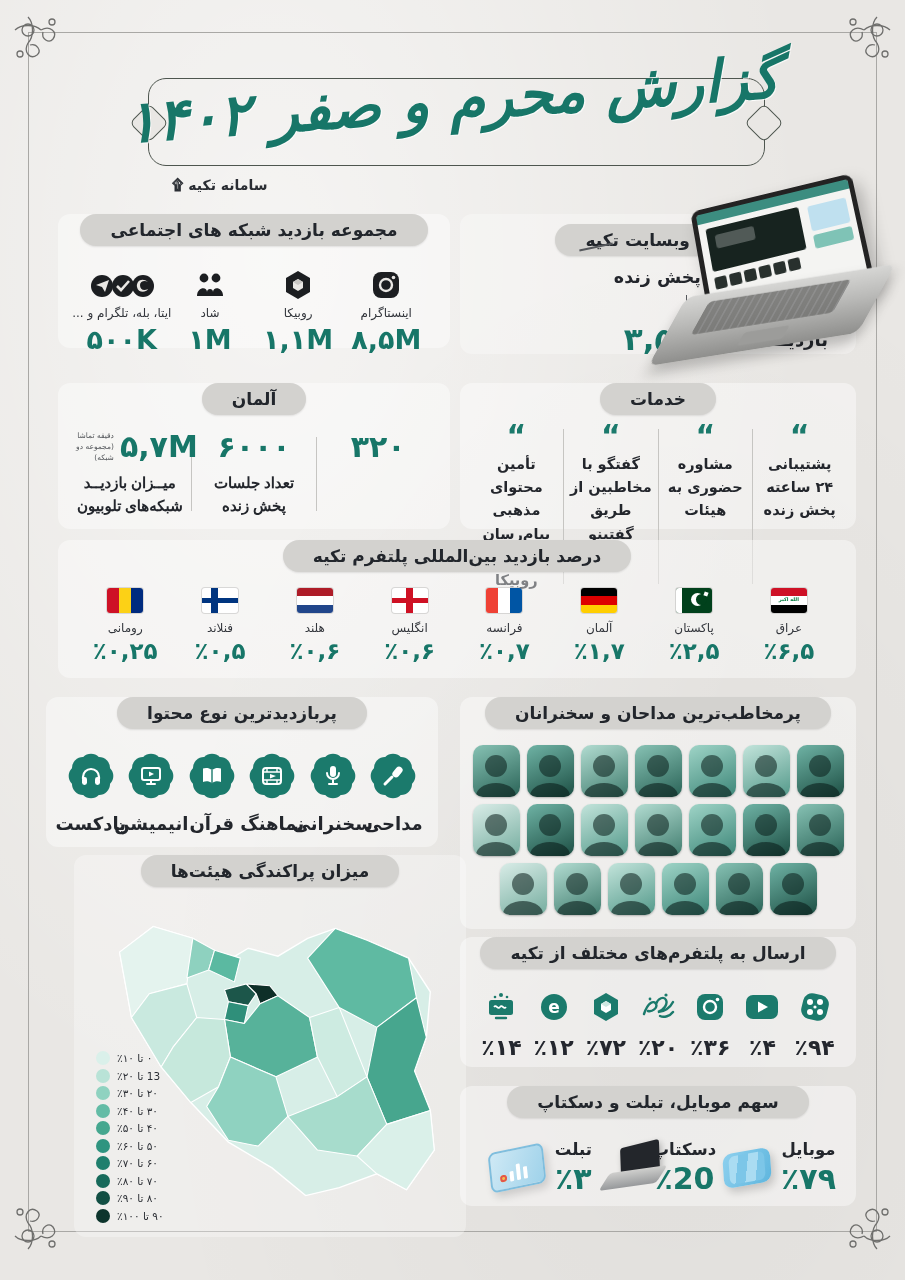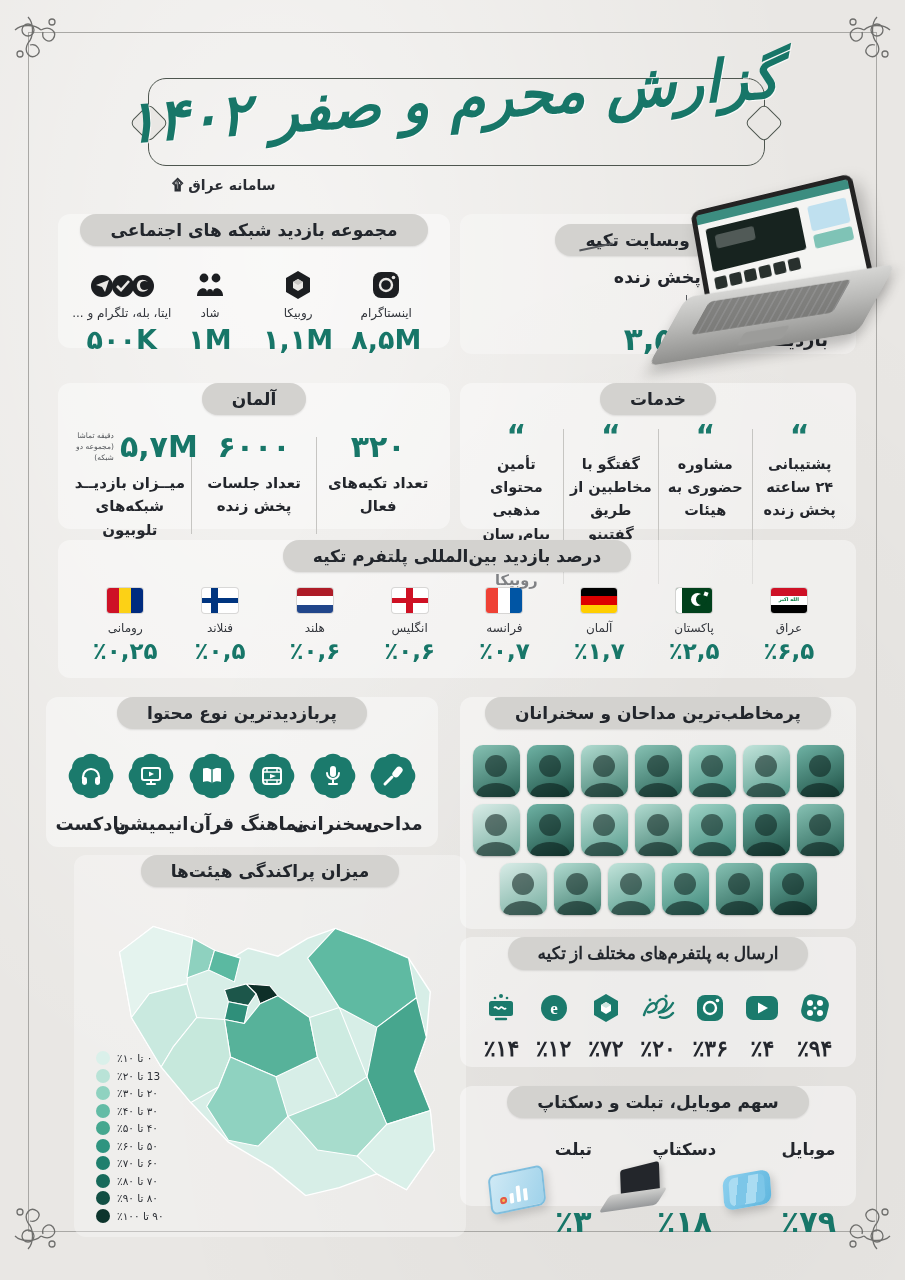--- a/index.html
+++ b/index.html
@@ -94,21 +94,21 @@
     transform:rotate(-9deg) skewX(-38deg);box-shadow:4px 8px 14px rgba(0,0,0,.22);
   }
   .lt-base:before{content:"";position:absolute;left:28px;top:8px;right:40px;height:30px;border-radius:4px;
     background:repeating-linear-gradient(90deg,#6f6f6d 0 6px,#808080 6px 8px);opacity:.8;}
   .lt-base:after{content:"";position:absolute;left:86px;bottom:6px;width:46px;height:12px;border-radius:3px;background:#9c9c9a;}
 
   
   .stats-items{display:flex;flex-direction:row;justify-content:space-between;padding:14px 16px 0 16px;}
   .stat{display:flex;flex-direction:column;align-items:center;width:31%;}
   .stat-value{font-size:30px;font-weight:bold;}
-  .stat-label{font-size:15px;font-weight:bold;color:#23262c;text-align:center;line-height:1.55;margin-top:8px;}
+  .stat-label{font-size:15px;font-weight:bold;color:#23262c;text-align:center;line-height:1.55;margin-top:8px;font-family:Liberation Serif, serif;}
   .stat-vrow{display:flex;align-items:center;gap:6px;}
   .stat-note{font-size:7.5px;color:#55585c;text-align:right;line-height:1.5;width:52px;}
 
   
   .svc-items{display:flex;flex-direction:row;justify-content:space-between;padding:6px 14px 0 14px;}
   .svc{display:flex;flex-direction:column;align-items:center;width:23%;}
   .svc-quote{font-size:30px;font-weight:bold;color:#1b7a6c;height:26px;line-height:1;}
   .svc-text{font-size:14.5px;font-weight:bold;color:#23262c;text-align:center;line-height:1.6;margin-top:6px;}
 
   
@@ -160,21 +160,21 @@
 
   
   .pf-items{display:flex;flex-direction:row;justify-content:space-between;padding:20px 18px 0 18px;}
   .pf{display:flex;flex-direction:column;align-items:center;width:13%;}
   .pf-icon{height:36px;display:flex;align-items:center;justify-content:center;}
   .pf-value{font-size:22px;font-weight:bold;color:#24272e;margin-top:10px;}
 
   
   .dv-items{display:flex;flex-direction:row;justify-content:space-between;padding:22px 20px 0 24px;}
   .dv{display:flex;flex-direction:row;align-items:center;gap:10px;width:32%;justify-content:center;}
-  .dv-texts{display:flex;flex-direction:column;align-items:center;gap:43px;}
+  .dv-texts{display:flex;flex-direction:column;align-items:center;}
   .dv-name{font-size:16.5px;font-weight:bold;color:#23262c;}
   .dv-value{font-size:30px;font-weight:bold;margin-top:2px;}
   .dev-phone{width:56px;height:34px;border-radius:9px;background:linear-gradient(120deg,#8ed0ee,#5fb6de);transform:rotate(-10deg) skewX(-6deg);box-shadow:3px 5px 8px rgba(0,0,0,.18);position:relative;}
   .dev-phone:before{content:"";position:absolute;inset:3px 6px;border-radius:6px;background:repeating-linear-gradient(100deg,#aadcf2 0 10px,#7cc6e8 10px 20px);}
   .dev-laptop{position:relative;width:64px;height:48px;}
   .dev-laptop .scr{position:absolute;left:16px;top:0;width:40px;height:30px;background:#23262b;border-radius:3px;transform:rotate(-14deg) skewX(-12deg);box-shadow:2px 3px 6px rgba(0,0,0,.25);}
   .dev-laptop .bas{position:absolute;left:0px;top:26px;width:58px;height:16px;background:linear-gradient(#cfcfcd,#97999b);border-radius:3px;transform:rotate(-8deg) skewX(-40deg);}
   .dev-tablet{width:52px;height:36px;border-radius:7px;background:linear-gradient(115deg,#cfe9f5,#9fd2ea);border:2px solid #7fbede;transform:rotate(-12deg) skewX(-6deg);position:relative;box-shadow:3px 5px 8px rgba(0,0,0,.15);}
   .dev-tablet .b1,.dev-tablet .b2,.dev-tablet .b3{position:absolute;bottom:6px;width:4px;background:#fff;border-radius:1px;}
   .dev-tablet .b1{left:18px;height:10px;}
@@ -224,21 +224,21 @@
       <path d="M16,29 C11,38 18,46 25,41 C30,37 25,29 18,31"></path>
       <circle cx="40" cy="8" r="3"></circle>
       <circle cx="8" cy="40" r="3"></circle>
     </g>
   </svg>
 
 <div class="header">
   <div class="cartouche"></div>
   <div class="main-title">گزارش محرم و صفر ۱۴۰۲</div>
   <div class="subtitle">
-    <span>سامانه عراق</span>
+    <span>سامانه تکیه</span>
     <span class="dome">۩</span>
   </div>
 </div>
 
 <div class="card" style="left:58px;top:214px;width:392px;height:134px;">
   <div class="pill-row"><span class="pill">مجموعه بازدید شبکه های اجتماعی</span></div>
   <div class="social-items">
     <div class="s-item">
       <div class="s-icon">
         <svg width="30" height="30" viewBox="0 0 30 30">
@@ -334,21 +334,20 @@
     </div>
   </div>
   <div class="lt-base"></div>
 </div>
 
 <div class="card" style="left:58px;top:383px;width:392px;height:146px;">
   <div class="pill-row"><span class="pill">آلمان</span></div>
   <div class="stats-items">
     <div class="stat">
       <div class="stat-value teal num">۳۲۰</div>
-      <div class="stat-label">تعداد تکیه‌های فعال</div>
     </div>
     <div class="divider-v"></div>
     <div class="stat">
       <div class="stat-value teal num">۶۰۰۰</div>
       <div class="stat-label">تعداد جلسات پخش زنده</div>
     </div>
     <div class="divider-v"></div>
     <div class="stat">
       <div class="stat-vrow">
         <div class="stat-value teal num">۵,۷M</div>
@@ -637,21 +636,21 @@
         <span class="lg-dot" style="background: rgb(18, 79, 68);"></span>
         <span class="lg-label">۸۰ تا ۹۰٪</span>
       </div>
     <div class="lg-item">
         <span class="lg-dot" style="background: rgb(13, 53, 45);"></span>
         <span class="lg-label">۹۰ تا ۱۰۰٪</span>
       </div>
   </div>
 </div>
 
-<div class="card" style="left:460px;top:937px;width:396px;height:130px;font-family:Liberation Serif, serif;">
+<div class="card" style="left:460px;top:937px;width:396px;height:130px;">
   <div class="pill-row"><span class="pill">ارسال به پلتفرم‌های مختلف از تکیه</span></div>
   <div class="pf-items">
     <div class="pf">
       <div class="pf-icon">
         <svg width="32" height="32" viewBox="0 0 32 32">
             <rect x="3" y="3" width="26" height="26" rx="9" fill="#1b7a6c" transform="rotate(14 16 16)"></rect>
             <circle cx="11" cy="11" r="3" fill="#fff"></circle>
             <circle cx="21" cy="11" r="3" fill="#fff"></circle>
             <circle cx="11" cy="21" r="3" fill="#fff"></circle>
             <circle cx="21" cy="21" r="3" fill="#fff"></circle>
@@ -730,21 +729,21 @@
     <div class="dv">
       <div class="dv-texts">
         <div class="dv-name">موبایل</div>
         <div class="dv-value teal num">٪۷۹</div>
       </div>
       <div class="dev-phone"></div>
     </div>
     <div class="dv">
       <div class="dv-texts">
         <div class="dv-name">دسکتاپ</div>
-        <div class="dv-value teal num">٪۱۸</div>
+        <div class="dv-value teal num">٪20</div>
       </div>
       <div class="dev-laptop">
           <span class="scr"></span>
           <span class="bas"></span>
         </div>
     </div>
     <div class="dv">
       <div class="dv-texts">
         <div class="dv-name">تبلت</div>
         <div class="dv-value teal num">٪۳</div>

